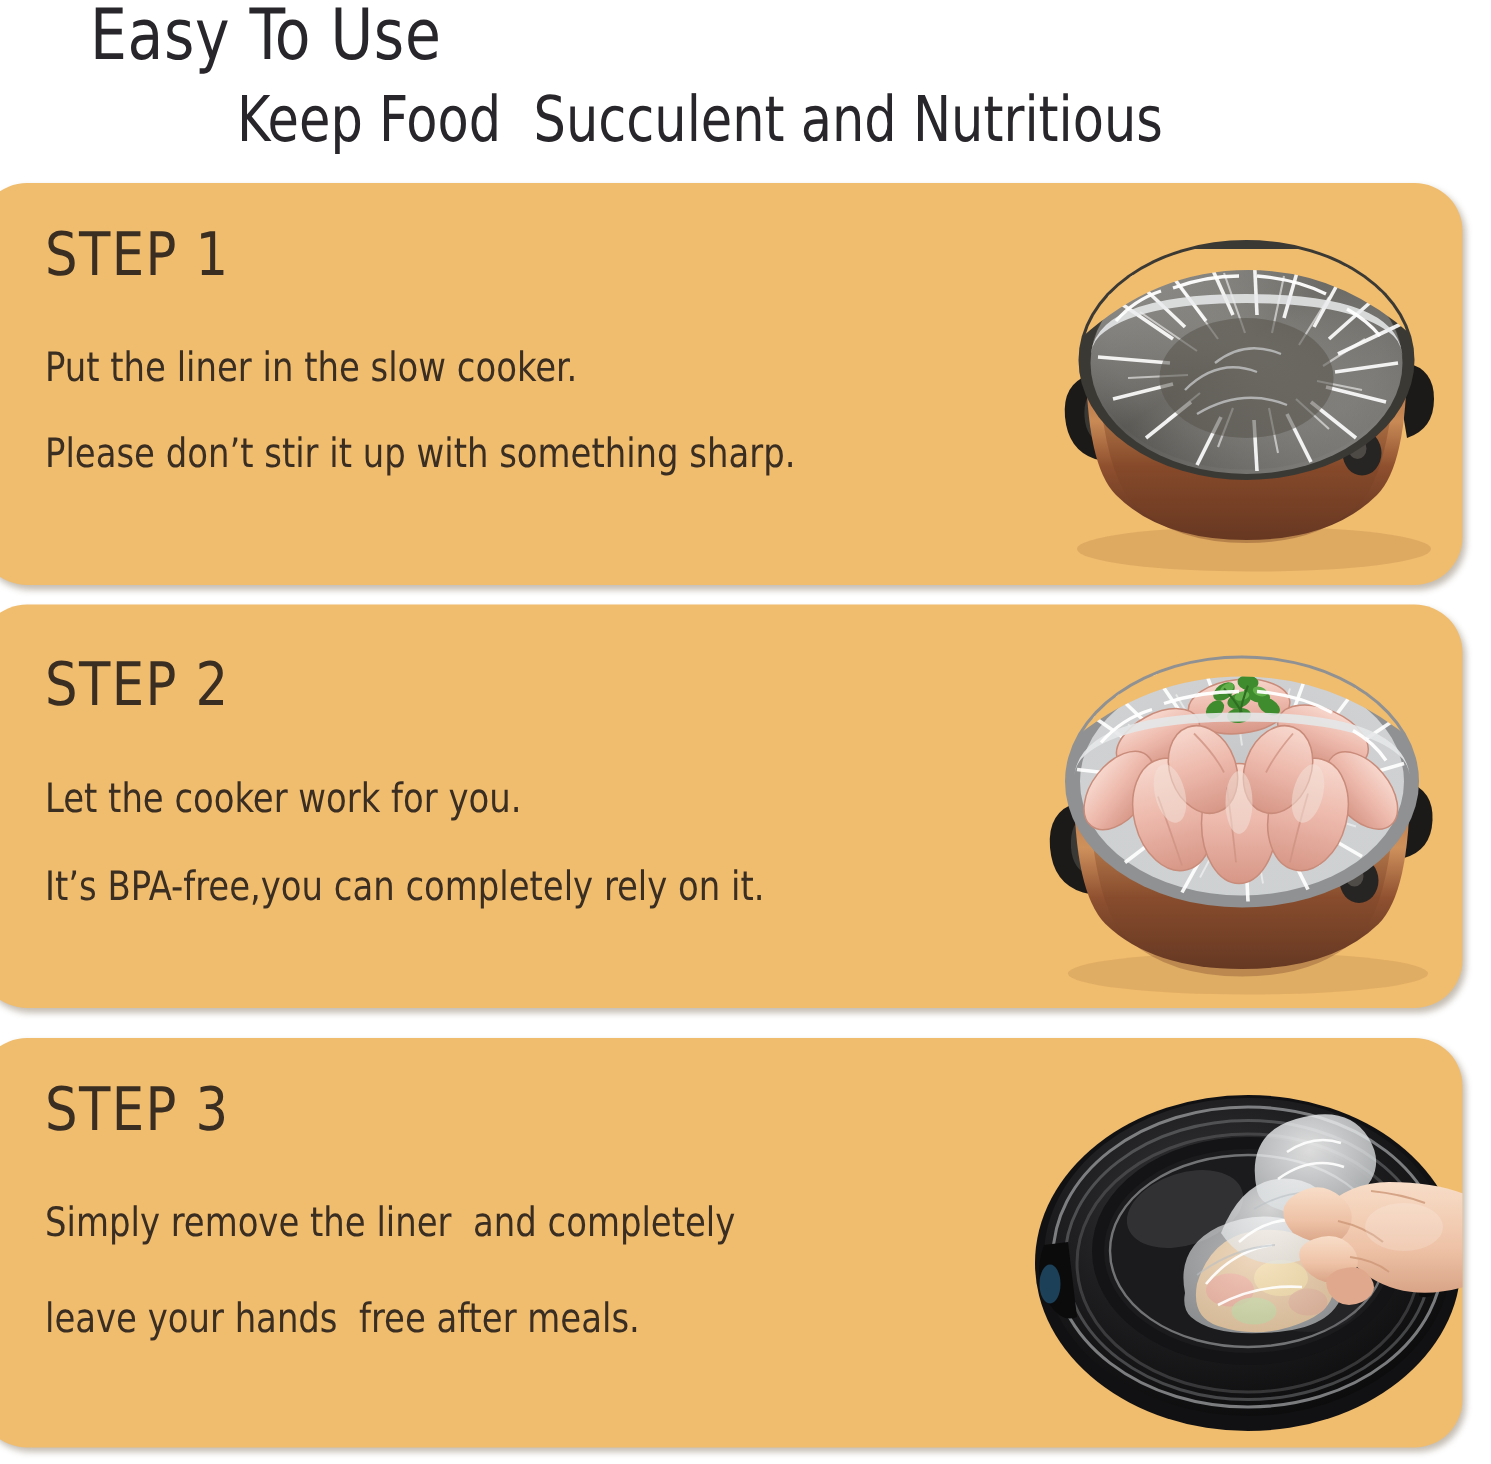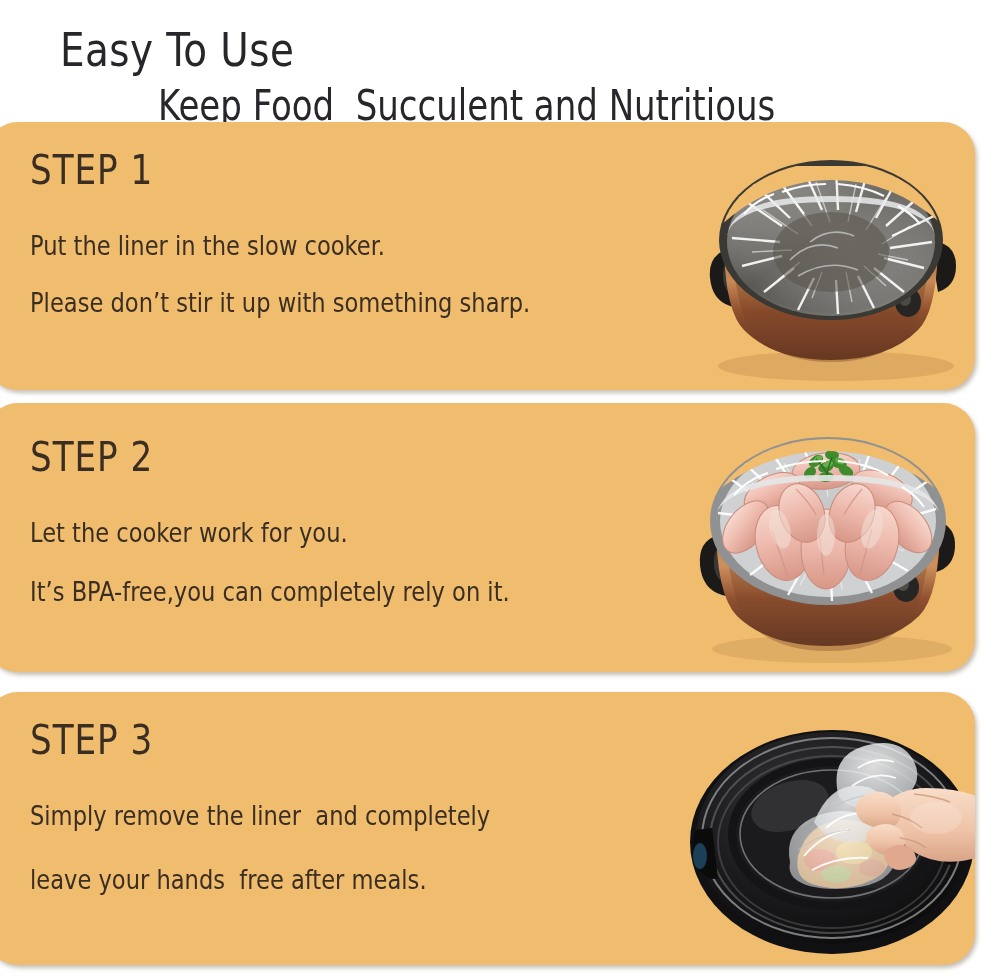--- a/index.html
+++ b/index.html
@@ -6,21 +6,21 @@
   body{
     width:994px;height:976px;
     background:#ffffff;
     font-family:"DejaVu Sans",sans-serif;
     overflow:hidden;
     position:relative;
   }
   #page{position:relative;width:994px;height:976px;overflow:hidden;}
 
   
-  .header{position:absolute;left:0;top:0;width:994px;height:118px;margin-top:26px;}
+  .header{position:absolute;left:0;top:0;width:994px;height:118px;}
   .title-main{
     position:absolute;left:60px;top:-3px;
     font-family:"DejaVu Sans Condensed","Liberation Sans",sans-serif;
     font-size:47px;line-height:54px;
     color:#28262a;letter-spacing:0.5px;
     white-space:nowrap;
     transform:scaleX(0.92);transform-origin:left top;
     font-weight:400;
   }
   .title-sub{

